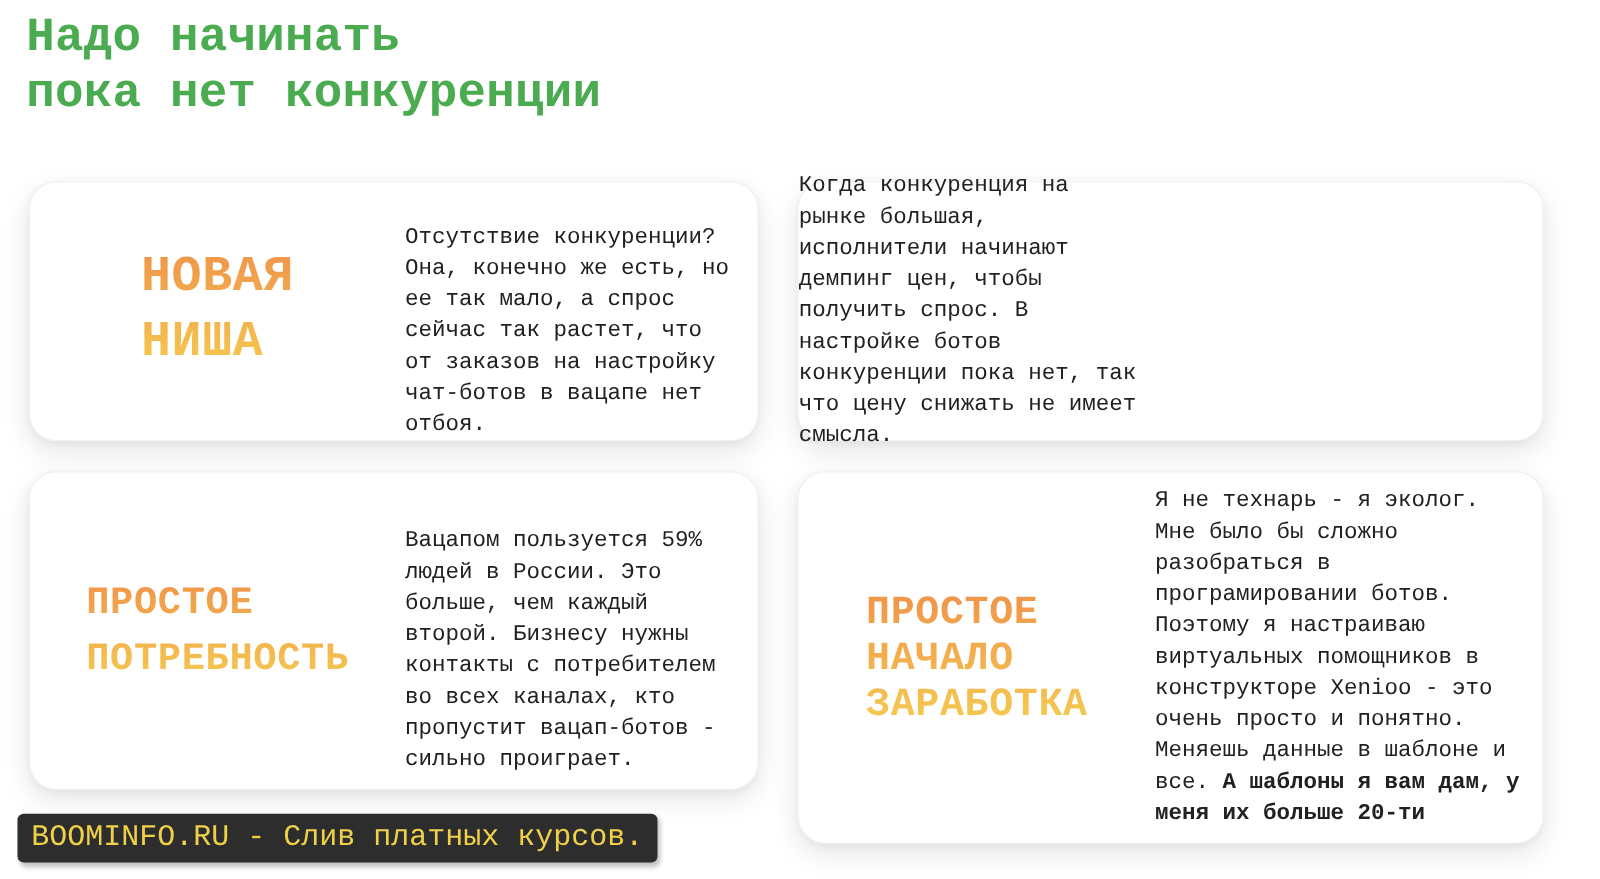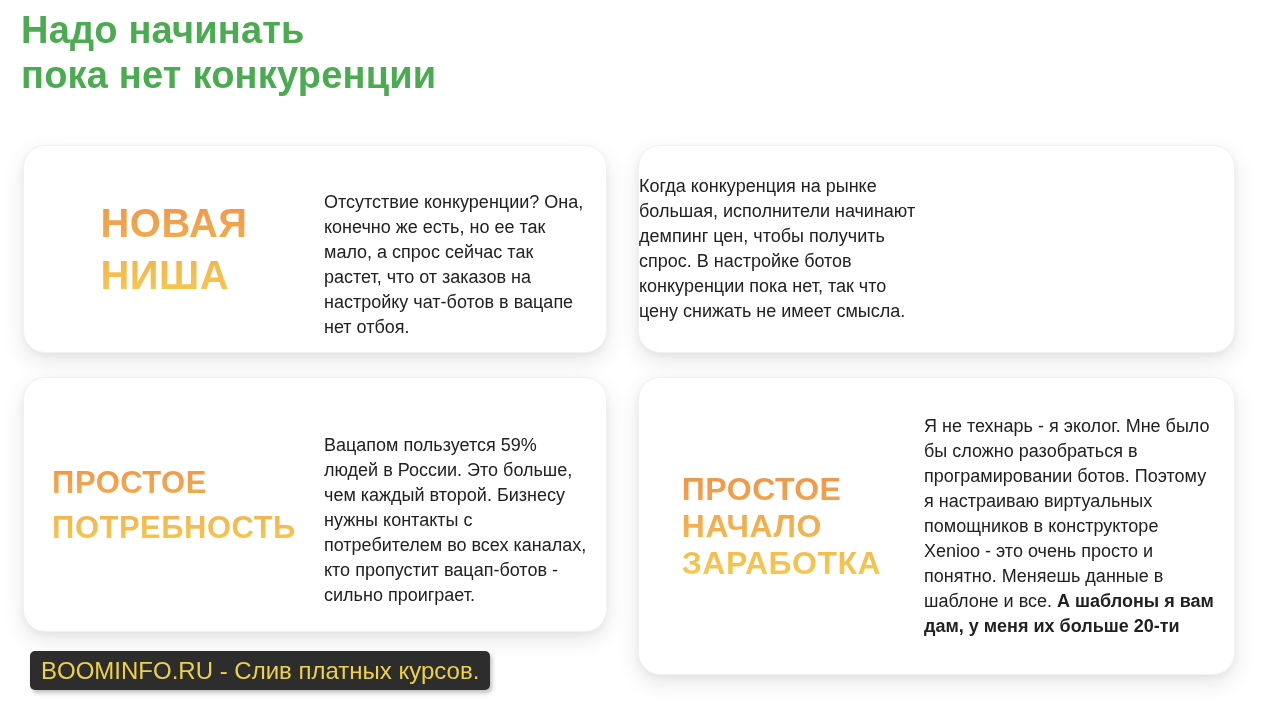--- a/index.html
+++ b/index.html
@@ -12,21 +12,21 @@
     --badge-text:#EFD049;
     --page-bg:#FFFFFF;
   }
   *{margin:0;padding:0;box-sizing:border-box;}
   html,body{background:var(--page-bg);}
   .stage{
     position:relative;
     width:1280px;height:703px;
     background:var(--page-bg);
     overflow:hidden;
-    font-family:Liberation Sans, sans-serif;
+    font-family:Liberation Mono, monospace;
   }
   .page-heading{
     position:absolute;left:21px;top:8px;
     font-size:38px;line-height:45px;font-weight:700;
     color:var(--heading-green);
     white-space:pre-line;
     letter-spacing:0.2px;
   }
   .card{
     position:absolute;
@@ -84,21 +84,20 @@
   .badge{
     position:absolute;left:14px;top:651px;height:39px;
     background:var(--badge-bg);
     color:var(--badge-text);
     border-radius:5px;
     display:inline-flex;align-items:center;
     padding:0 11px;
     font-size:24px;
     box-shadow:2px 3px 4px rgba(0,0,0,0.25);
     white-space:nowrap;
-    margin-left:16px;
   }
 </style>
 </head>
 <body>
 
 <div class="stage">
 
   <h1 class="page-heading">Надо начинать
 пока нет конкуренции</h1>
 

